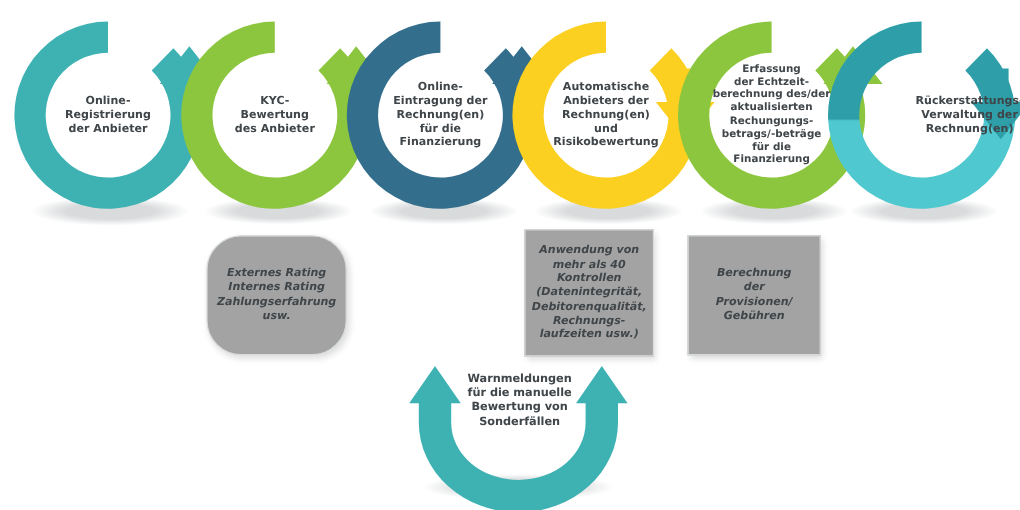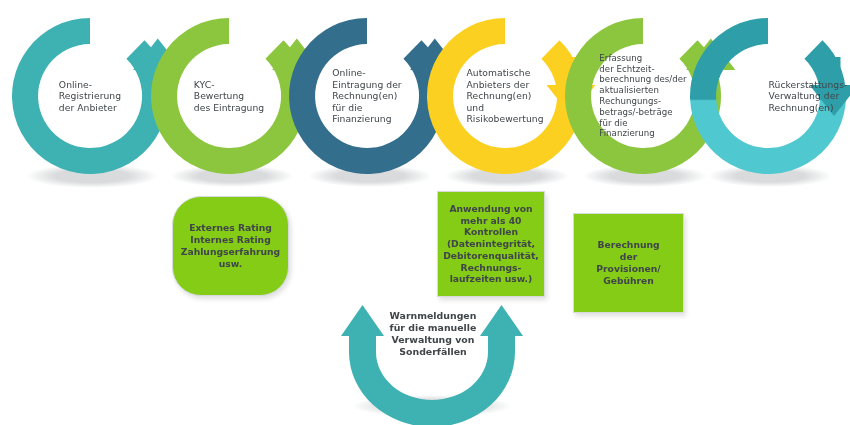--- a/index.html
+++ b/index.html
@@ -5,46 +5,47 @@
   html,body{margin:0;padding:0;background:#ffffff;}
   body{
     width:850px;height:425px;overflow:hidden;
     font-family:"DejaVu Sans","Liberation Sans",sans-serif;
     color:#3f4549;
   }
   #canvas{position:relative;width:850px;height:425px;}
   svg.layer{position:absolute;left:0;top:0;width:850px;height:425px;}
   .ring-label{
     position:absolute;
-    text-align:left;
+    text-align:center;
     font-size:9.2px;
     line-height:11.6px;
     color:#3f4549;
-    font-weight:400;
+    font-weight:700;
     letter-spacing:.05px;
     display:flex;
     align-items:center;
     justify-content:center;
     white-space:pre-line;
     pointer-events:none;
   }
   .note-box{
     position:absolute;
-    background:#84cc16;
+    background:#a3a3a3;
     border:1px solid #d7dbdd;
     box-shadow:2px 3px 5px rgba(0,0,0,.13);
     display:flex;
     align-items:center;
     justify-content:center;
     text-align:center;
     font-size:9.2px;
     line-height:11.8px;
     font-weight:600;
     color:#3f4549;
     white-space:pre-line;
+    font-style:italic;
   }
   .u-label{
     position:absolute;
     text-align:center;
     font-size:9.4px;
     line-height:12px;
     font-weight:600;
     color:#3f4549;
     white-space:pre-line;
   }
@@ -118,21 +119,21 @@
       <path fill="url(#tealSplit)" d="M 0,-78 A 78,78 0 1 0 54.5,-55.8 L 36.4,-37.2 A 52,52 0 1 1 0,-52 Z"></path>
       <path fill="#2E9FA8" d="M 66.0,20.0 L 41.5,-11.0 L 59.5,-11.0 L 59.5,-39.0 L 72.5,-39.0 L 72.5,-11.0 L 90.5,-11.0 Z"></path>
     </g>
   </svg>
 
   <div class="ring-label" style="left:40px;top:56px;width:100px;height:80px;">Online-
 Registrierung
 der Anbieter</div>
   <div class="ring-label" style="left:179px;top:56px;width:100px;height:80px;">KYC-
 Bewertung
-des Eintragung</div>
+des Anbieter</div>
   <div class="ring-label" style="left:317px;top:52px;width:100px;height:88px;">Online-
 Eintragung der
 Rechnung(en)
 für die
 Finanzierung</div>
   <div class="ring-label" style="left:453px;top:52px;width:104px;height:88px;">Automatische
 Anbieters der
 Rechnung(en)
 und
 Risikobewertung</div>
@@ -152,21 +153,21 @@
 Internes Rating
 Zahlungserfahrung
 usw.</div>
   <div class="note-box" style="left:437px;top:191px;width:106px;height:104px;">Anwendung von
 mehr als 40
 Kontrollen
 (Datenintegrität,
 Debitorenqualität,
 Rechnungs-
 laufzeiten usw.)</div>
-  <div class="note-box" style="left:573px;top:196px;width:109px;height:98px;margin-top:17px;">Berechnung
+  <div class="note-box" style="left:573px;top:196px;width:109px;height:98px;">Berechnung
 der
 Provisionen/
 Gebühren</div>
 
   <svg class="layer">
     <g>
       <path fill="#3EB1B3" d="M 349,330
            L 349,352
            A 83,75 0 0 0 515,352
            L 515,330
@@ -174,16 +175,16 @@
            L 488,352
            A 56,48 0 0 1 376,352
            L 376,330 Z"></path>
       <path fill="#3EB1B3" d="M 362.5,305 L 384,336 L 341,336 Z"></path>
       <path fill="#3EB1B3" d="M 501.5,305 L 523,336 L 480,336 Z"></path>
     </g>
   </svg>
 
   <div class="u-label" style="left:381px;top:310px;width:104px;">Warnmeldungen
 für die manuelle
-Verwaltung von
+Bewertung von
 Sonderfällen</div>
 
 </div>
 
 </body></html>

